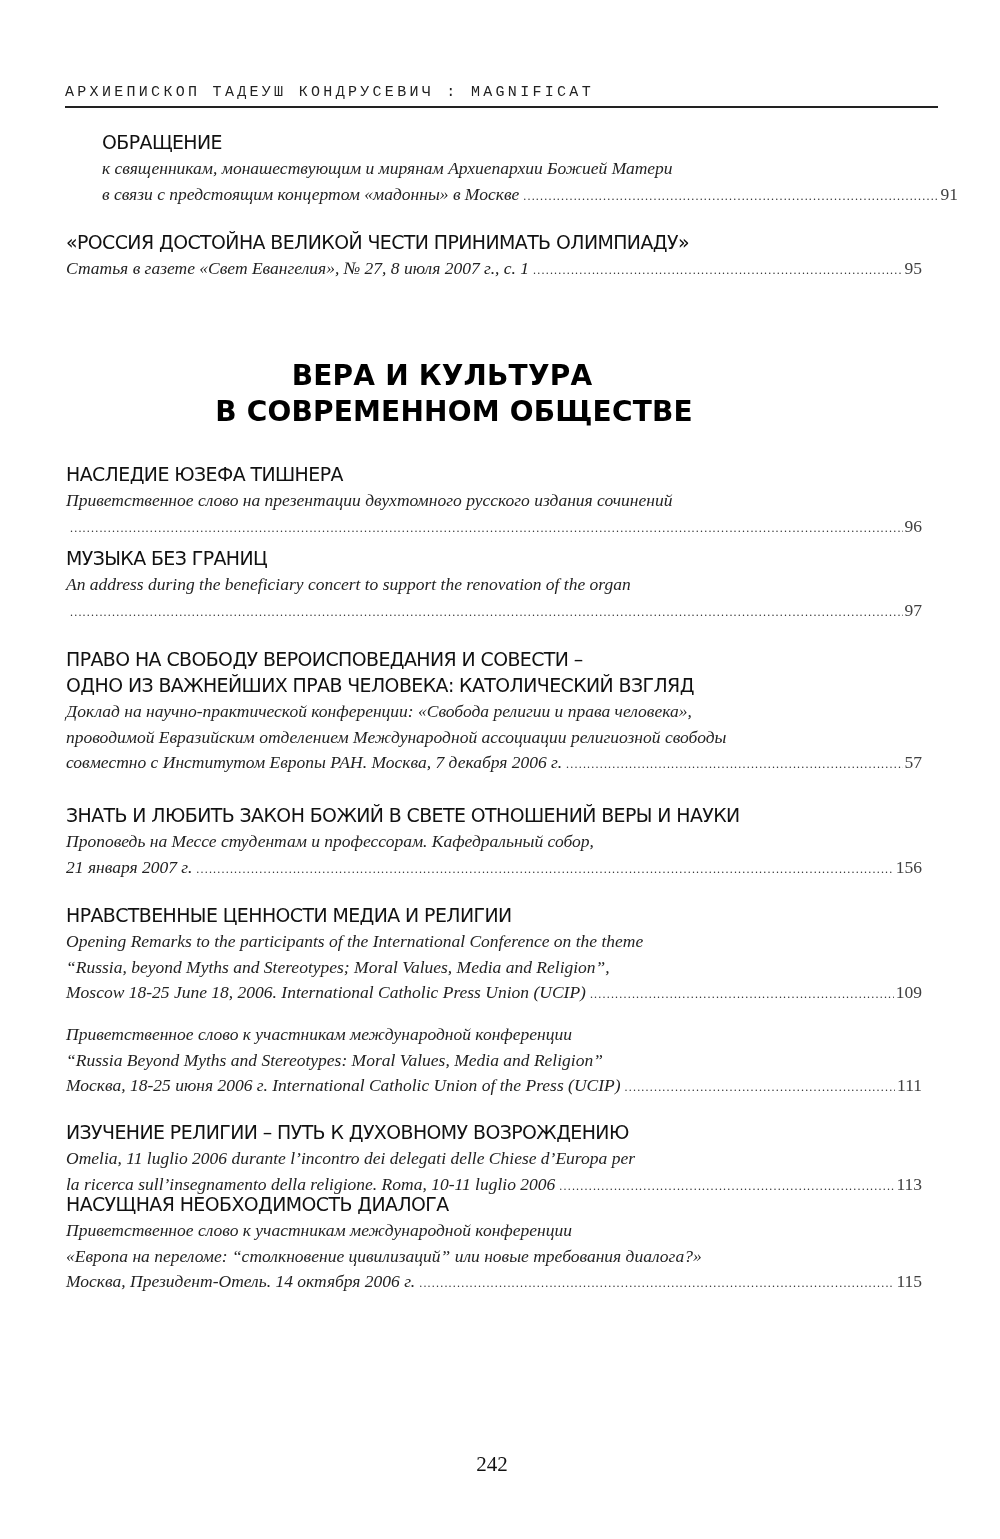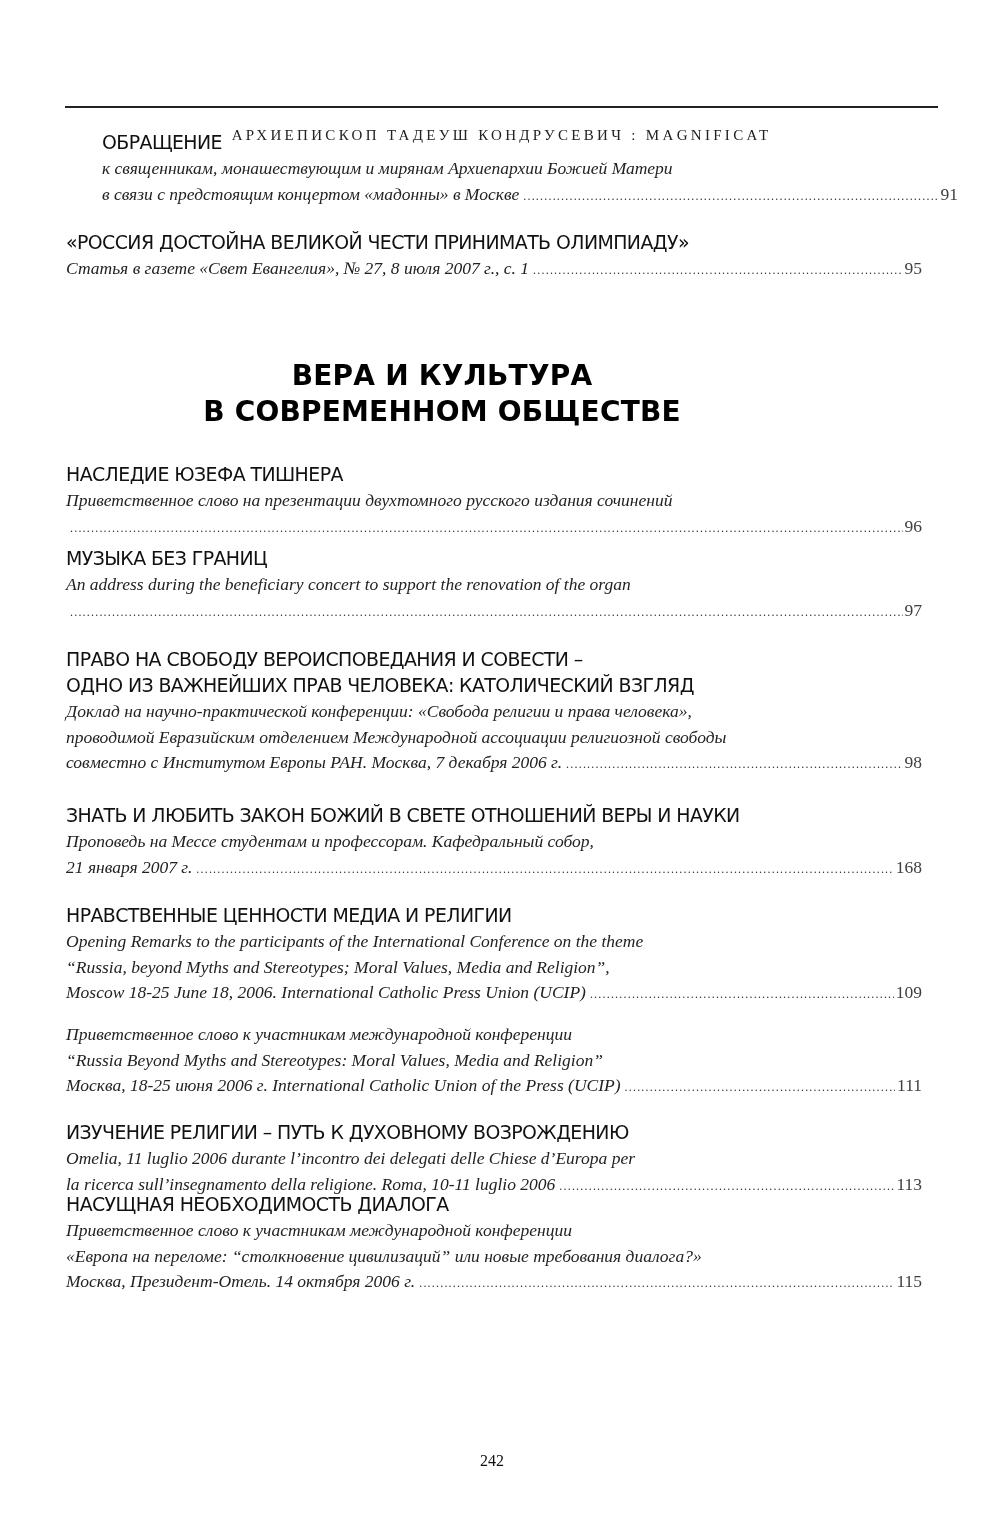--- a/index.html
+++ b/index.html
@@ -1,20 +1,20 @@
 <!DOCTYPE html>
 <html><head>
 <meta charset="utf-8">
 <style>
   html, body { margin: 0; padding: 0; background: #ffffff; }
   body { width: 1000px; height: 1539px; position: relative; overflow: hidden; color: #111; }
   .running-head {
     position: absolute; left: 65px; width: 873px; top: 84px;
-    text-align: center; font-family: Liberation Serif, serif;
-    font-size: 15px; letter-spacing: 3.3px; color: #222; margin-top: 43px;
+    font-family: Liberation Mono, monospace;
+    font-size: 15px; letter-spacing: 3.3px; color: #222;
   }
   .head-rule {
     position: absolute; left: 65px; width: 873px; top: 106px; height: 2px; background: #222;
   }
   .toc { position: absolute; left: 66px; width: 856px; top: 0; }
   .entry { position: absolute; left: 0; width: 856px; }
   .title {
     font-family: "DejaVu Sans", sans-serif; font-size: 19.5px; font-weight: normal;
     letter-spacing: -0.6px; line-height: 26px; color: #111; white-space: nowrap;
     transform: scaleX(0.97); transform-origin: left center;
@@ -35,21 +35,21 @@
   .leader-line .page {
     flex: 0 0 auto; font-family: "Liberation Serif", serif; font-style: normal; font-size: 17.5px; color: #404040;
   }
   .section-title {
     position: absolute; left: 0; width: 884px; text-align: center;
     font-family: "DejaVu Sans", sans-serif; font-weight: bold; font-size: 28px;
     line-height: 40px; color: #000; letter-spacing: 0.2px;
   }
   .folio {
     position: absolute; left: 0; width: 984px; top: 1452px; text-align: center;
-    font-family: "Liberation Serif", serif; font-size: 16px; color: #111;
+    font-family: "Liberation Serif", serif; font-size: 21px; color: #111;
   }
 </style>
 </head>
 <body>
 
 <div class="running-head">АРХИЕПИСКОП ТАДЕУШ КОНДРУСЕВИЧ : MAGNIFICAT</div>
 <div class="head-rule"></div>
 
 <div class="toc">
 
@@ -67,21 +67,21 @@
     <div class="title">«РОССИЯ ДОСТОЙНА ВЕЛИКОЙ ЧЕСТИ ПРИНИМАТЬ ОЛИМПИАДУ»</div>
     <div class="desc leader-line">
       <span class="txt">Статья в газете «Свет Евангелия», № 27, 8 июля 2007 г., с. 1</span>
       <span class="dots"></span>
       <span class="page">95</span>
     </div>
   </div>
 </div>
 
 <div class="section-title" style="top:356px;">ВЕРА И КУЛЬТУРА</div>
-<div class="section-title" style="top:392px;">В СОВРЕМЕННОМ ОБЩЕСТВЕ</div>
+<div class="section-title" style="top:392px;padding-left:12px;">В СОВРЕМЕННОМ ОБЩЕСТВЕ</div>
 
 <div class="toc">
 
   <div class="entry" style="top:462px;">
     <div class="title">НАСЛЕДИЕ ЮЗЕФА ТИШНЕРА</div>
     <div class="desc">Приветственное слово на презентации двухтомного русского издания сочинений</div>
     <div class="desc leader-line">
       <span class="dots"></span>
       <span class="page">96</span>
     </div>
@@ -97,31 +97,31 @@
   </div>
 
   <div class="entry" style="top:647px;">
     <div class="title">ПРАВО НА СВОБОДУ ВЕРОИСПОВЕДАНИЯ И СОВЕСТИ –</div>
     <div class="title">ОДНО ИЗ ВАЖНЕЙШИХ ПРАВ ЧЕЛОВЕКА: КАТОЛИЧЕСКИЙ ВЗГЛЯД</div>
     <div class="desc">Доклад на научно-практической конференции: «Свобода религии и права человека»,</div>
     <div class="desc">проводимой Евразийским отделением Международной ассоциации религиозной свободы</div>
     <div class="desc leader-line">
       <span class="txt">совместно с Институтом Европы РАН. Москва, 7 декабря 2006 г.</span>
       <span class="dots"></span>
-      <span class="page">98</span>
+      <span class="page">57</span>
     </div>
   </div>
 
   <div class="entry" style="top:803px;">
     <div class="title">ЗНАТЬ И ЛЮБИТЬ ЗАКОН БОЖИЙ В СВЕТЕ ОТНОШЕНИЙ ВЕРЫ И НАУКИ</div>
     <div class="desc">Проповедь на Мессе студентам и профессорам. Кафедральный собор,</div>
     <div class="desc leader-line">
       <span class="txt">21 января 2007 г.</span>
       <span class="dots"></span>
-      <span class="page">168</span>
+      <span class="page">156</span>
     </div>
   </div>
 
   <div class="entry" style="top:903px;">
     <div class="title">НРАВСТВЕННЫЕ ЦЕННОСТИ МЕДИА И РЕЛИГИИ</div>
     <div class="desc">Opening Remarks to the participants of the International Conference on the theme</div>
     <div class="desc">“Russia, beyond Myths and Stereotypes; Moral Values, Media and Religion”,</div>
     <div class="desc leader-line">
       <span class="txt">Moscow 18-25 June 18, 2006. International Catholic Press Union (UCIP)</span>
       <span class="dots"></span>

